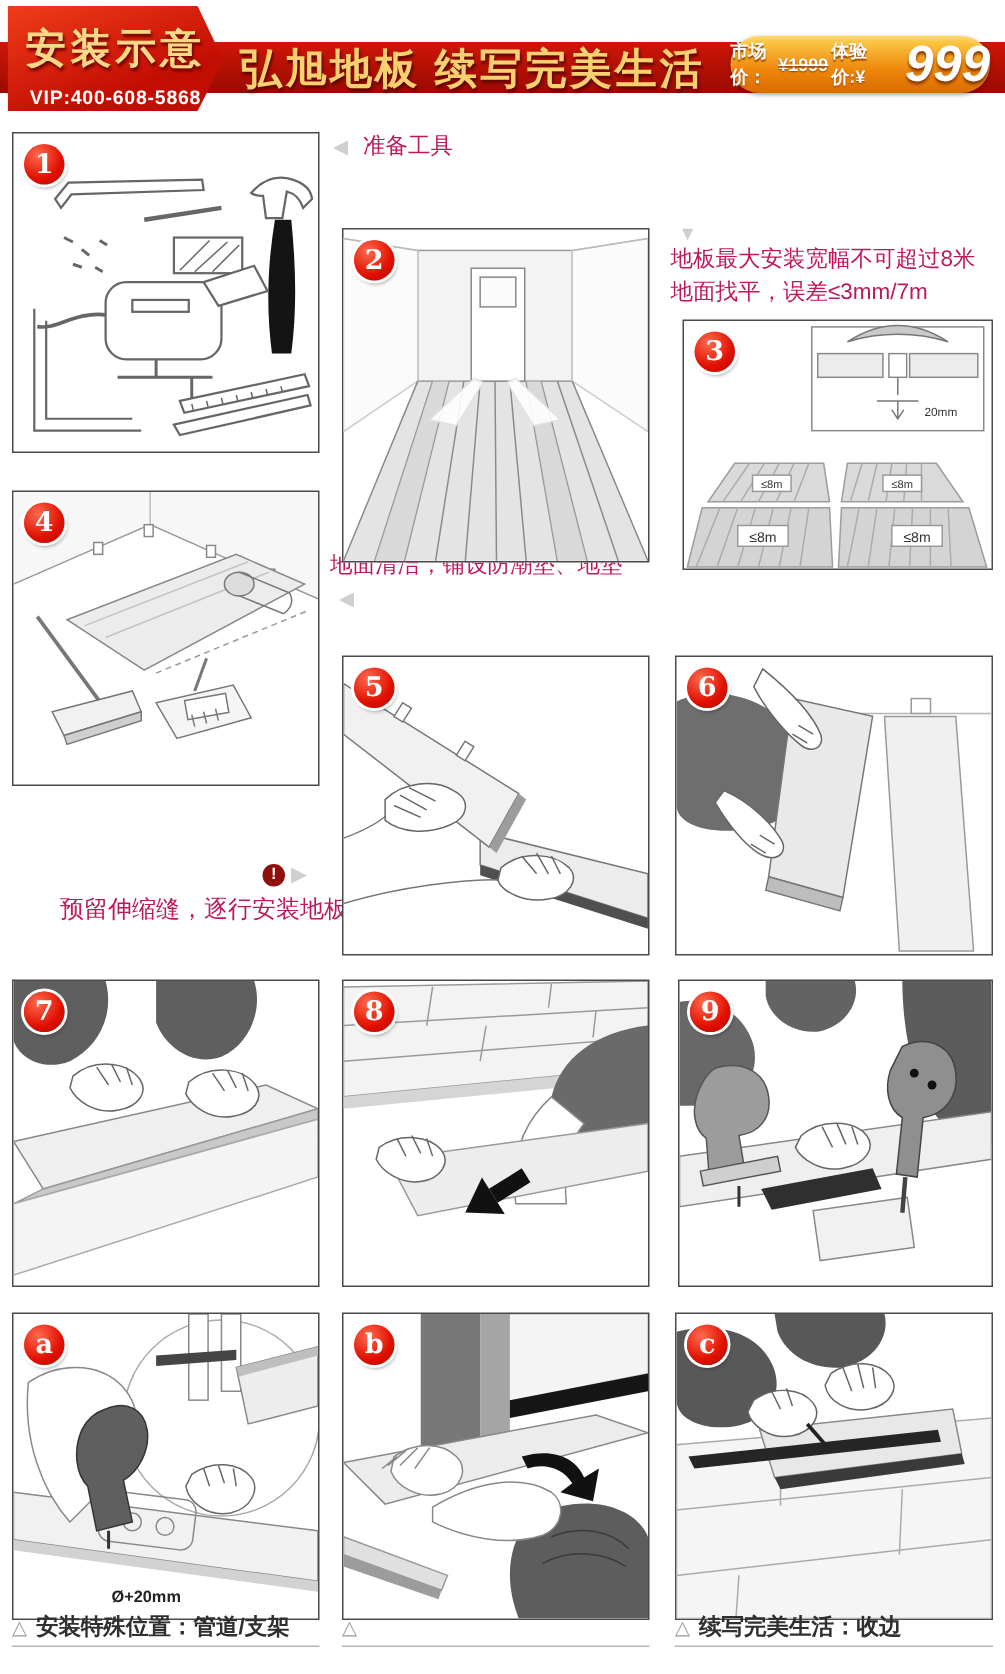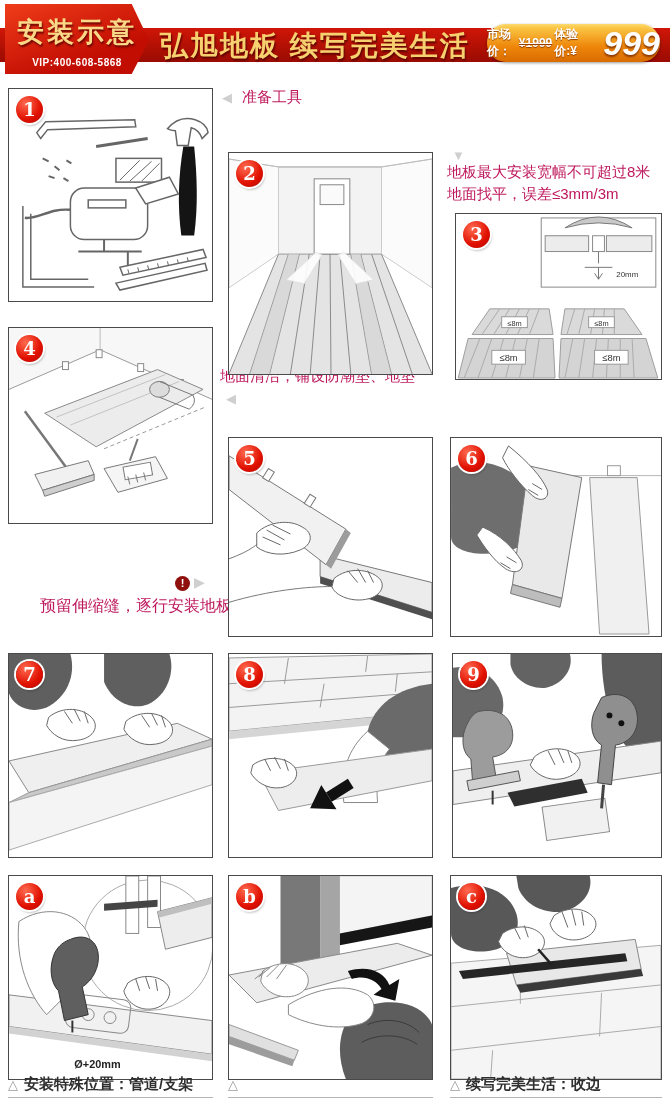--- a/index.html
+++ b/index.html
@@ -8,21 +8,21 @@
 
 
 .band{position:absolute;left:0;top:28px;width:670px;height:34px;
   background:linear-gradient(#cf1608,#9a0b01)}
 .hdr-box{position:absolute;left:5px;top:4px;width:144px;height:70px;z-index:2;
   background:linear-gradient(160deg,#ef3d1a,#c20d02 70%);
   clip-path:polygon(0 0,88% 0,100% 52%,88% 100%,0 100%);
   text-align:center;padding-top:10px}
 .hdr-title{font-family:"DejaVu Serif","Liberation Serif",serif;font-size:27px;font-weight:bold;
   color:#f9d887;letter-spacing:3px;text-shadow:1px 2px 2px #6d0500}
-.hdr-vip{font-size:10px;color:#fff;margin-top:7px;letter-spacing:.5px;font-weight:bold}
+.hdr-vip{font-size:13px;color:#fff;margin-top:7px;letter-spacing:.5px;font-weight:bold}
 .slogan{position:absolute;left:160px;top:27px;z-index:2;
   font-family:Liberation Sans, sans-serif;
   font-size:28px;font-weight:bold;color:#f7d170;letter-spacing:2px;
   text-shadow:1px 2px 2px #5e0400}
 .price-pill{position:absolute;left:487px;top:24px;width:173px;height:38px;z-index:2;
   border-radius:19px;background:linear-gradient(#fdd24f,#ee860a 60%,#d96c02);
   box-shadow:inset 0 2px 3px #fff3,0 1px 3px #0006;
   display:flex;align-items:center;justify-content:space-between;gap:2px;color:#fff}
 .price-small{font-size:12px;font-weight:bold;text-shadow:0 1px 1px #913c00}
 .price-big{font-size:34px;font-weight:bold;line-height:1;font-style:italic;
@@ -87,21 +87,21 @@
     <span class="price-small">市场价：</span>
       <s class="price-small">¥1999</s>
     <span class="price-small">体验价:¥</span>
     <span class="price-big">999</span>
   </div>
 
   <span class="tri" style="left:222px;top:90px">◀</span>
   <div class="note n1">准备工具</div>
   <span class="tri" style="left:452px;top:148px">▼</span>
   <div class="note n3a">地板最大安装宽幅不可超过8米</div>
-  <div class="note n3b">地面找平，误差≤3mm/3m</div>
+  <div class="note n3b">地面找平，误差≤3mm/7m</div>
   <div class="note n4">地面清洁，铺设防潮垫、地垫</div>
   <span class="tri" style="left:226px;top:391px">◀</span>
   <span class="warn" style="left:175px;top:576px">!</span>
   <span class="tri" style="left:194px;top:574px;font-size:14px">▶</span>
   <div class="note n5">预留伸缩缝，逐行安装地板</div>
 
   <div class="panel p1">
     <svg viewBox="0 0 205 214">
       <g fill="none" stroke="#666" stroke-width="1.5">
         <path d="M28 44 l9 -11 90 -2 1 7 -89 3 -7 9 z" fill="#fff"></path>

